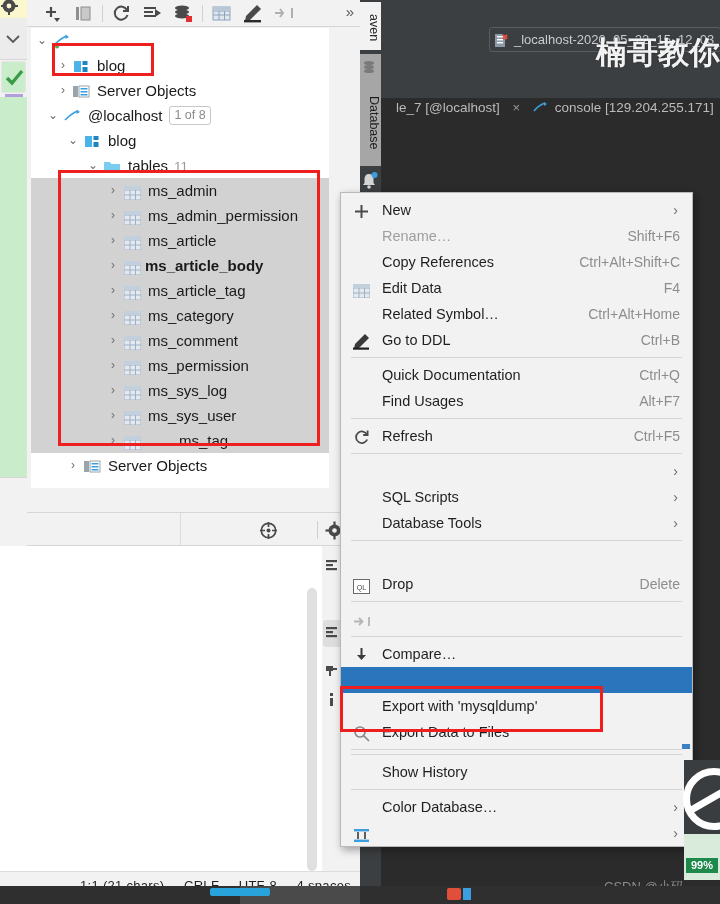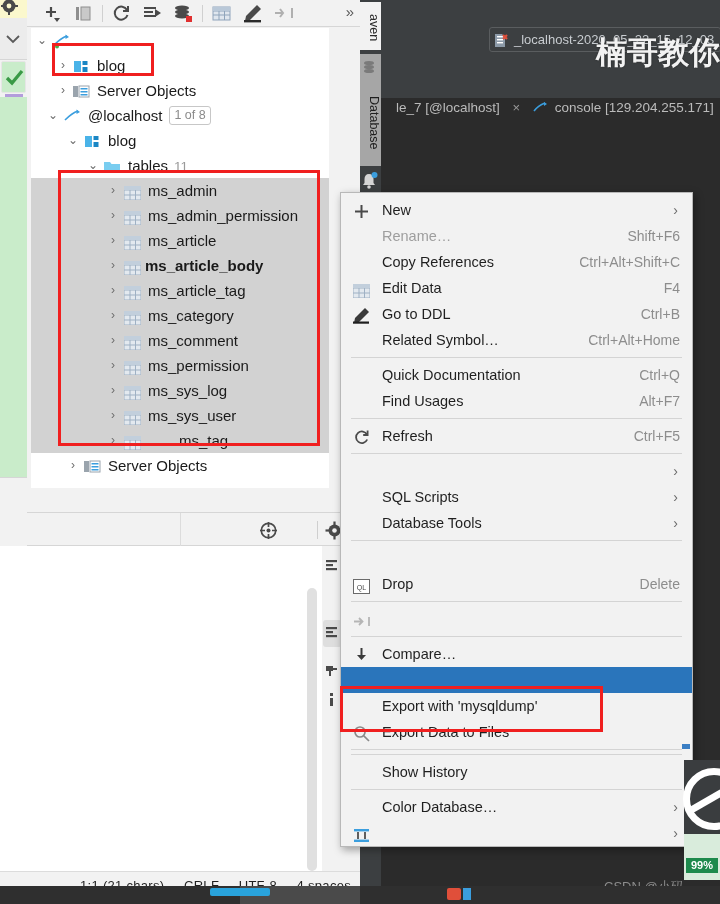--- a/index.html
+++ b/index.html
@@ -615,33 +615,33 @@
             <rect x="0" y="0" width="17" height="14" fill="#e3e9ef" stroke="#9fb1c4"></rect>
             <path d="M0 4 H17 M0 9 H17 M6 0 V14 M11.5 0 V14" stroke="#9fb1c4"></path>
             <rect x="0" y="0" width="17" height="4" fill="#c2cfdc"></rect>
           </svg>
       </span>
       <span>Edit Data</span>
       <span class="sc">F4</span>
     </div>
 
     <div class="mi">
+      <span>Related Symbol…</span>
+      <span class="sc">Ctrl+Alt+Home</span>
+    </div>
+
+    <div class="mi">
       <span class="mico">
         <svg width="17" height="17" viewBox="0 0 17 17">
             <path d="M12 1 L16 5 L6 15 L1 16 L2 11 Z" fill="#3a3a3a"></path>
             <rect x="0" y="14.5" width="16" height="2.2" fill="#1f1f1f"></rect>
           </svg>
       </span>
       <span>Go to DDL</span>
       <span class="sc">Ctrl+B</span>
-    </div>
-
-    <div class="mi">
-      <span>Related Symbol…</span>
-      <span class="sc">Ctrl+Alt+Home</span>
     </div>
 
     <div class="msep"></div>
 
     <div class="mi">
       <span>Quick Documentation</span>
       <span class="sc">Ctrl+Q</span>
     </div>
 
     <div class="mi">

